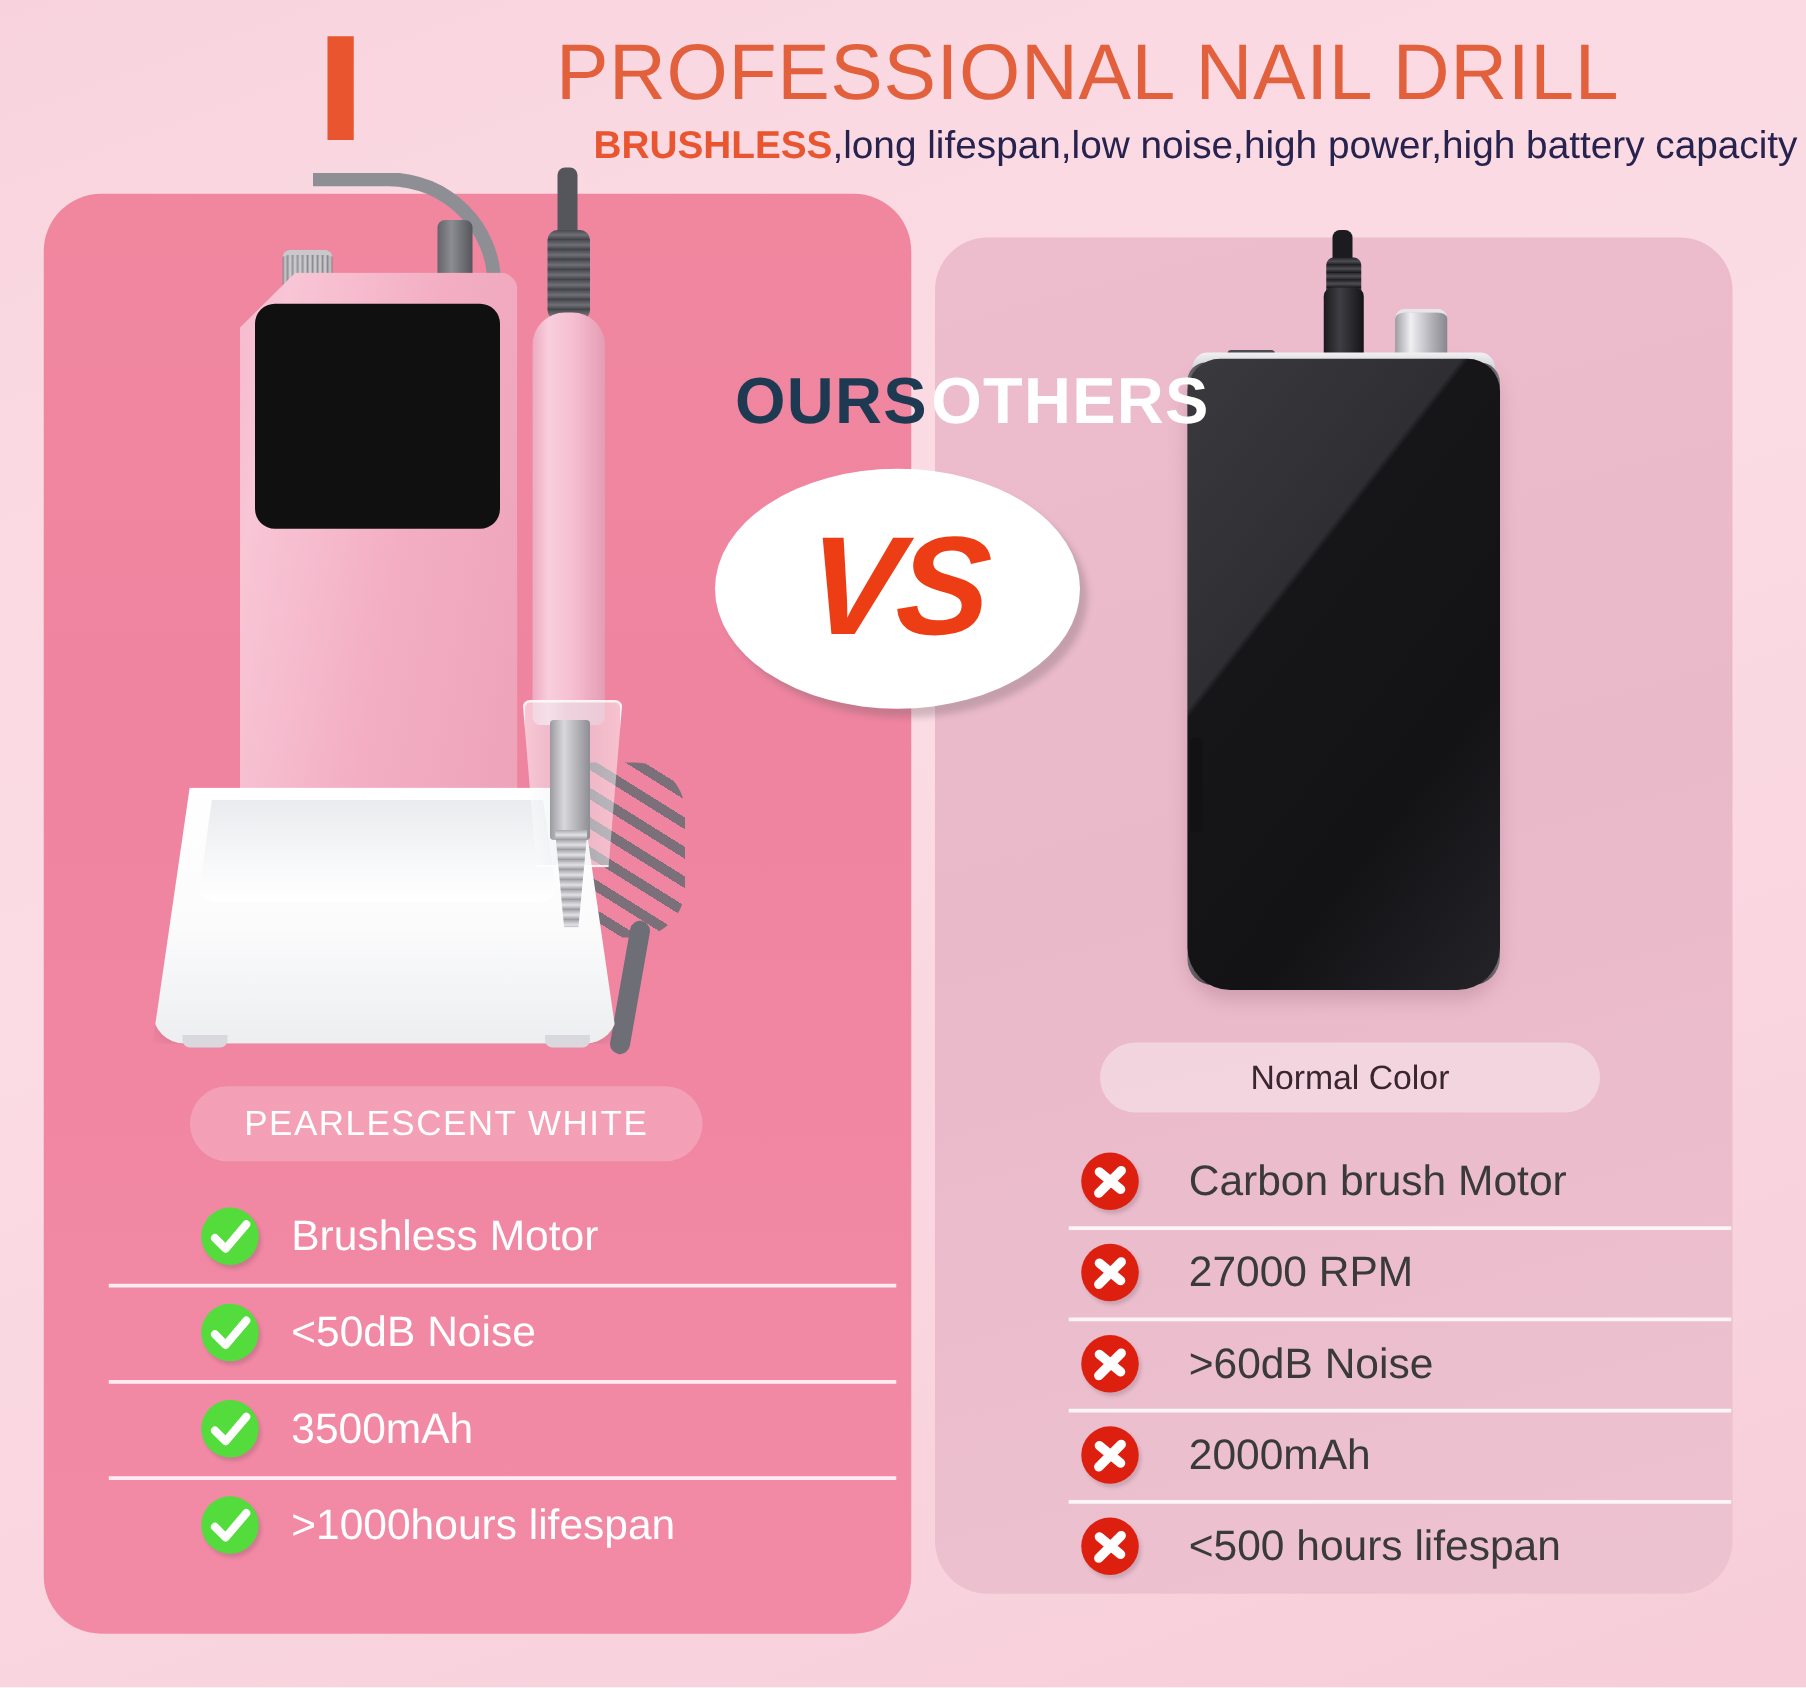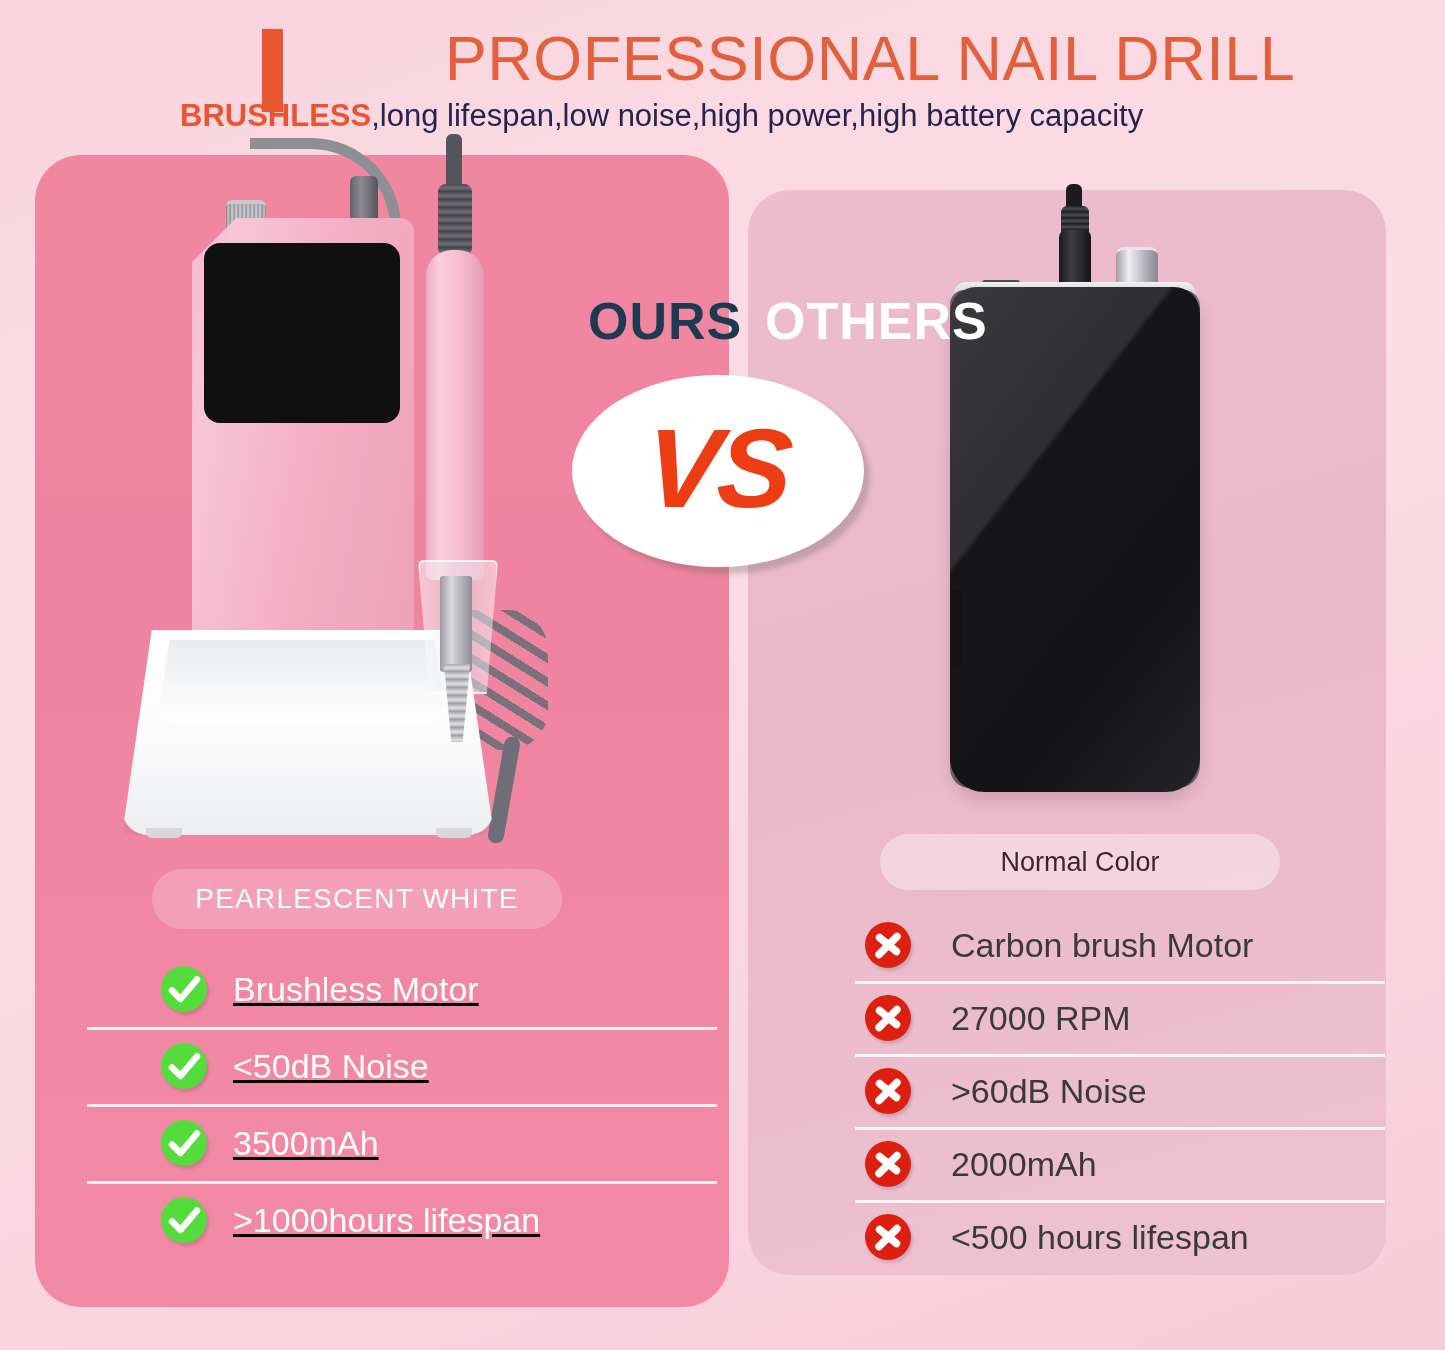--- a/index.html
+++ b/index.html
@@ -39,21 +39,21 @@
     line-height: 1.05;
     letter-spacing: 0.5px;
     font-weight: 400;
     color: #e2603c;
     white-space: nowrap;
   }
   #subhead {
     position: absolute;
     left: 180px; top: 98px;
     width: 1258px;
-    text-align: left;
+    text-align: right;
     font-size: 31px;
     line-height: 1.15;
     color: #27234e;
     white-space: nowrap;
   }
   #subhead .hl { color: #e8552f; font-weight: bold; }
   
   #panel-ours {
     position: absolute;
     left: 35px; top: 155px;
@@ -79,21 +79,20 @@
     color: #1e3a52;
     margin-left: 40px;
   }
   #label-others {
     position: absolute;
     left: 745px; top: 291px;
     font-size: 52px;
     font-weight: bold;
     letter-spacing: 1px;
     color: #ffffff;
-    margin-left: 20px;
   }
   
   #vs-badge {
     position: absolute;
     left: 572px; top: 375px;
     width: 292px; height: 192px;
     border-radius: 50%;
     background: #ffffff;
     box-shadow: 6px 7px 5px rgba(110,95,100,.30);
     display: flex;
@@ -143,21 +142,21 @@
     position: absolute;
     left: 855px; top: 908px;
     width: 530px;
   }
   .feat-row {
     position: relative;
     display: flex;
     align-items: center;
     height: 75px;
   }
-  #list-ours .feat-row { height: 77px; text-decoration: underline; }
+  #list-ours .feat-row { height: 77px; }
   #list-others .feat-row { height: 73px; }
   .feat-row + .feat-row::before {
     content: "";
     position: absolute;
     left: 0; top: 0;
     width: 100%;
     height: 3px;
     background: rgba(255,255,255,.85);
   }
   .mark {

